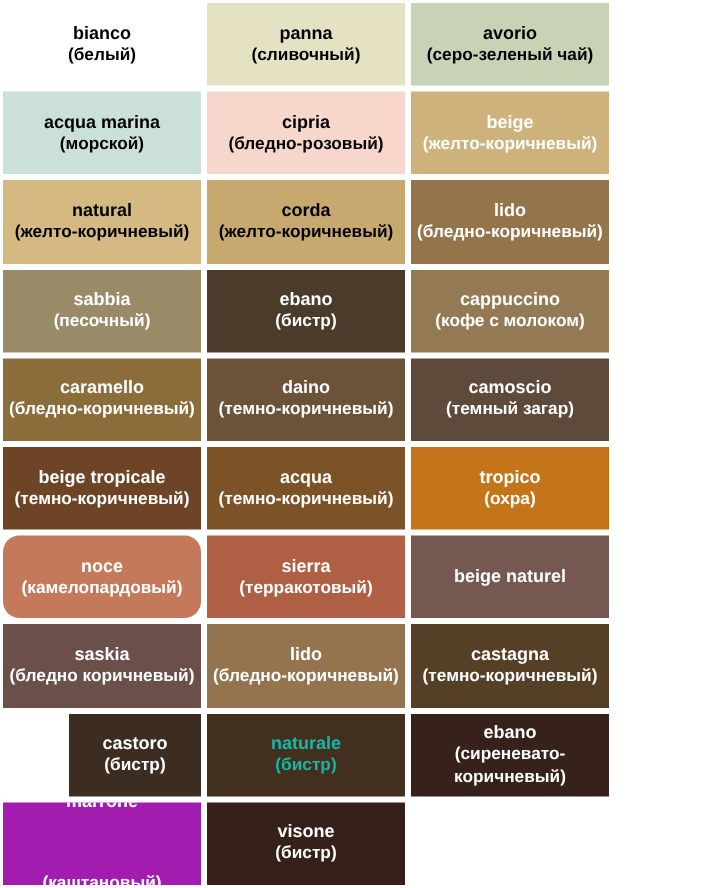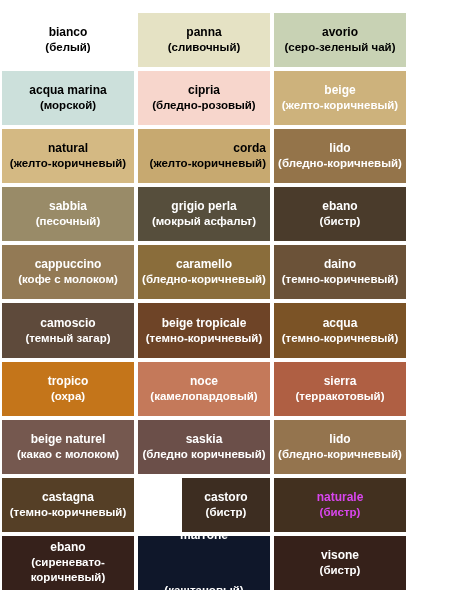--- a/index.html
+++ b/index.html
@@ -16,21 +16,21 @@
   }
   #palette-grid {
     display: grid;
     grid-template-columns: repeat(3, 1fr);
     grid-template-rows: repeat(10, 1fr);
     column-gap: 4px;
     row-gap: 4px;
     width: 408px;
     height: 592px;
     box-sizing: border-box;
-    padding: 13px 2px 2px 2px;
+    padding: 2px 2px 2px 2px;
     background: #ffffff;
   }
   .swatch {
     display: flex;
     flex-direction: column;
     align-items: center;
     justify-content: center;
     text-align: center;
     box-sizing: border-box;
     padding: 2px 4px;
@@ -74,35 +74,31 @@
       <div class="swatch-translation">(бледно-розовый)</div>
     </div>
     <div class="swatch" style="background: rgb(205, 178, 124); color: rgb(255, 255, 255);">
       <div class="swatch-name">beige</div>
       <div class="swatch-translation">(желто-коричневый)</div>
     </div>
     <div class="swatch" style="background: rgb(212, 185, 131); color: rgb(0, 0, 0);">
       <div class="swatch-name">natural</div>
       <div class="swatch-translation">(желто-коричневый)</div>
     </div>
-    <div class="swatch" style="background: rgb(199, 169, 112); color: rgb(0, 0, 0); align-items: flex-end;">
+    <div class="swatch" style="background: rgb(199, 169, 112); color: rgb(0, 0, 0);">
       <div class="swatch-name">corda</div>
       <div class="swatch-translation">(желто-коричневый)</div>
     </div>
     <div class="swatch" style="background: rgb(148, 116, 74); color: rgb(255, 255, 255);">
       <div class="swatch-name">lido</div>
       <div class="swatch-translation">(бледно-коричневый)</div>
     </div>
     <div class="swatch" style="background: rgb(153, 139, 104); color: rgb(255, 255, 255);">
       <div class="swatch-name">sabbia</div>
       <div class="swatch-translation">(песочный)</div>
-    </div>
-    <div class="swatch" style="background: rgb(86, 78, 60); color: rgb(255, 255, 255);">
-      <div class="swatch-name">grigio perla</div>
-      <div class="swatch-translation">(мокрый асфальт)</div>
     </div>
     <div class="swatch" style="background: rgb(74, 59, 43); color: rgb(255, 255, 255);">
       <div class="swatch-name">ebano</div>
       <div class="swatch-translation">(бистр)</div>
     </div>
     <div class="swatch" style="background: rgb(147, 122, 85); color: rgb(255, 255, 255);">
       <div class="swatch-name">cappuccino</div>
       <div class="swatch-translation">(кофе с молоком)</div>
     </div>
     <div class="swatch" style="background: rgb(138, 109, 59); color: rgb(255, 255, 255);">
@@ -122,57 +118,56 @@
       <div class="swatch-translation">(темно-коричневый)</div>
     </div>
     <div class="swatch" style="background: rgb(123, 83, 38); color: rgb(255, 255, 255);">
       <div class="swatch-name">acqua</div>
       <div class="swatch-translation">(темно-коричневый)</div>
     </div>
     <div class="swatch" style="background: rgb(196, 117, 26); color: rgb(255, 255, 255);">
       <div class="swatch-name">tropico</div>
       <div class="swatch-translation">(охра)</div>
     </div>
-    <div class="swatch" style="background: rgb(196, 121, 90); color: rgb(255, 255, 255);">
+    <div class="swatch" style="background: rgb(196, 121, 90); color: rgb(255, 255, 255); border-radius: 11px;">
       <div class="swatch-name">noce</div>
       <div class="swatch-translation">(камелопардовый)</div>
     </div>
     <div class="swatch" style="background: rgb(175, 95, 67); color: rgb(255, 255, 255);">
       <div class="swatch-name">sierra</div>
       <div class="swatch-translation">(терракотовый)</div>
     </div>
     <div class="swatch" style="background: rgb(117, 88, 79); color: rgb(255, 255, 255);">
       <div class="swatch-name">beige naturel</div>
-      <div class="swatch-translation">(какао с молоком)</div>
     </div>
     <div class="swatch" style="background: rgb(107, 79, 73); color: rgb(255, 255, 255);">
       <div class="swatch-name">saskia</div>
       <div class="swatch-translation">(бледно коричневый)</div>
     </div>
     <div class="swatch" style="background: rgb(148, 116, 78); color: rgb(255, 255, 255);">
       <div class="swatch-name">lido</div>
       <div class="swatch-translation">(бледно-коричневый)</div>
     </div>
     <div class="swatch" style="background: rgb(85, 63, 38); color: rgb(255, 255, 255); justify-content: center;">
       <div class="swatch-name">castagna</div>
       <div class="swatch-translation">(темно-коричневый)</div>
     </div>
     <div class="swatch" style="background: rgb(61, 45, 33); color: rgb(255, 255, 255); margin-left: 44px;">
       <div class="swatch-name">castoro</div>
       <div class="swatch-translation">(бистр)</div>
     </div>
-    <div class="swatch" style="background: rgb(66, 48, 31); color: #d946ef;">
+    <div class="swatch" style="background: rgb(66, 48, 31); color: #14b8a6;">
       <div class="swatch-name">naturale</div>
       <div class="swatch-translation">(бистр)</div>
     </div>
     <div class="swatch" style="background: rgb(54, 33, 27); color: rgb(255, 255, 255);">
       <div class="swatch-name">ebano</div>
       <div class="swatch-translation">(сиреневато-коричневый)</div>
     </div>
-    <div class="swatch" style="background: #0f172a; color: rgb(255, 255, 255); gap: 40px;">
+    <div class="swatch" style="background: #a21caf; color: rgb(255, 255, 255); gap: 40px;">
       <div class="swatch-name">marrone</div>
       <div class="swatch-translation">(каштановый)</div>
     </div>
     <div class="swatch" style="background: rgb(54, 33, 26); color: rgb(255, 255, 255);">
       <div class="swatch-name">visone</div>
       <div class="swatch-translation">(бистр)</div>
     </div>
   </div>
 
 </body></html>

